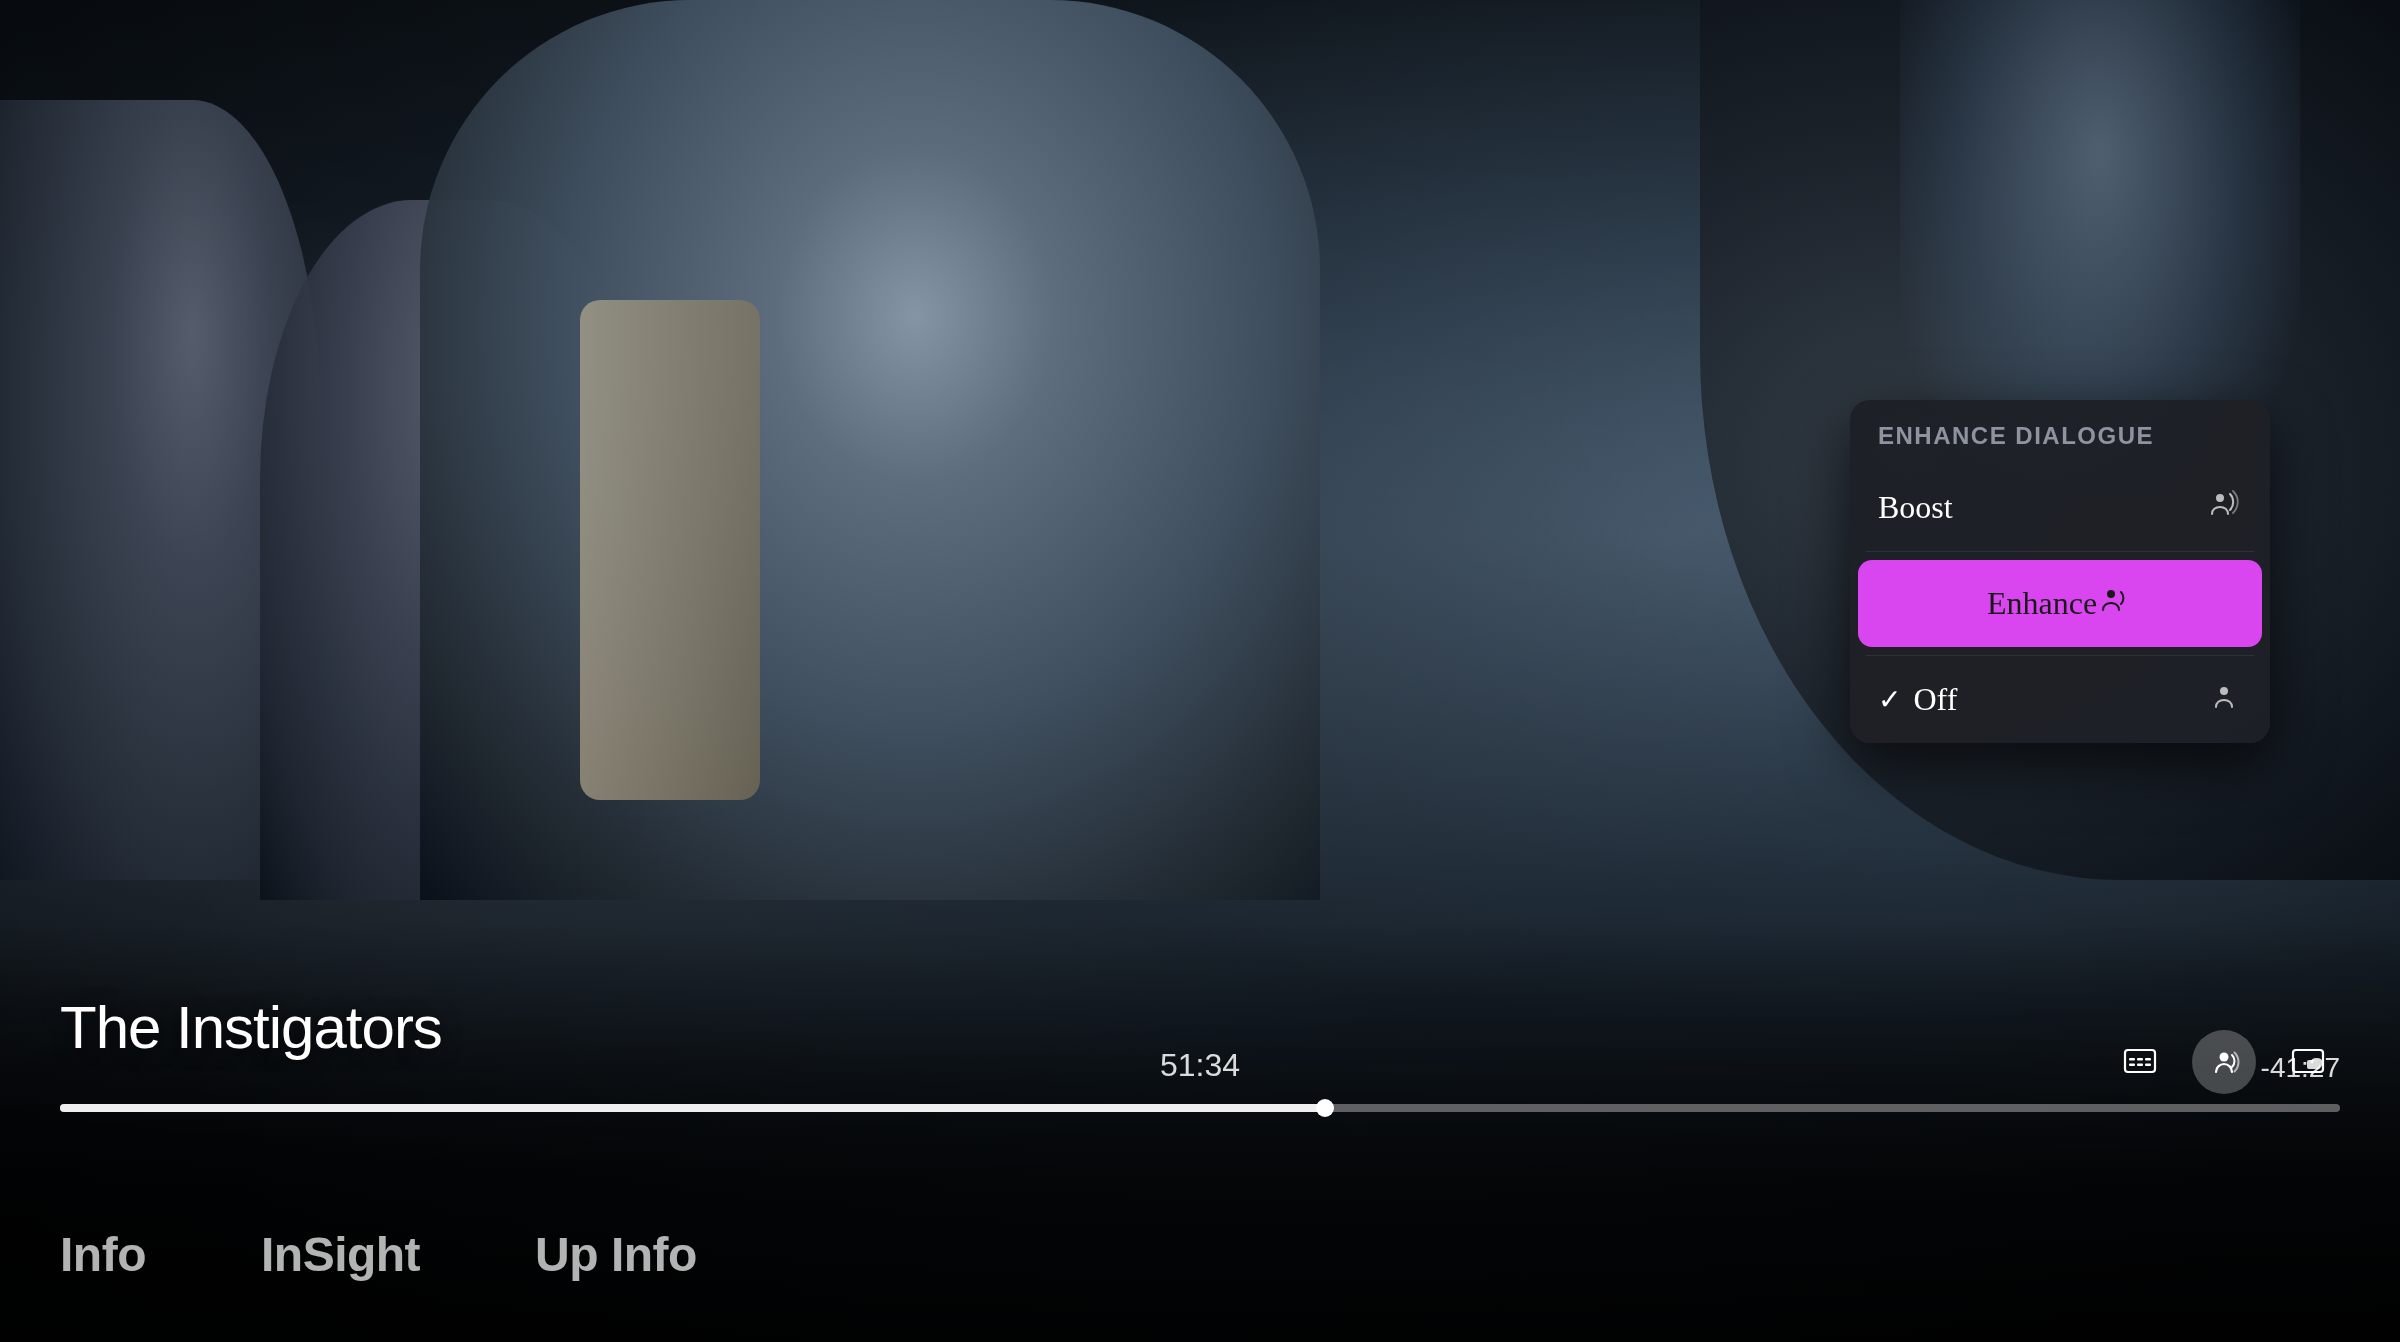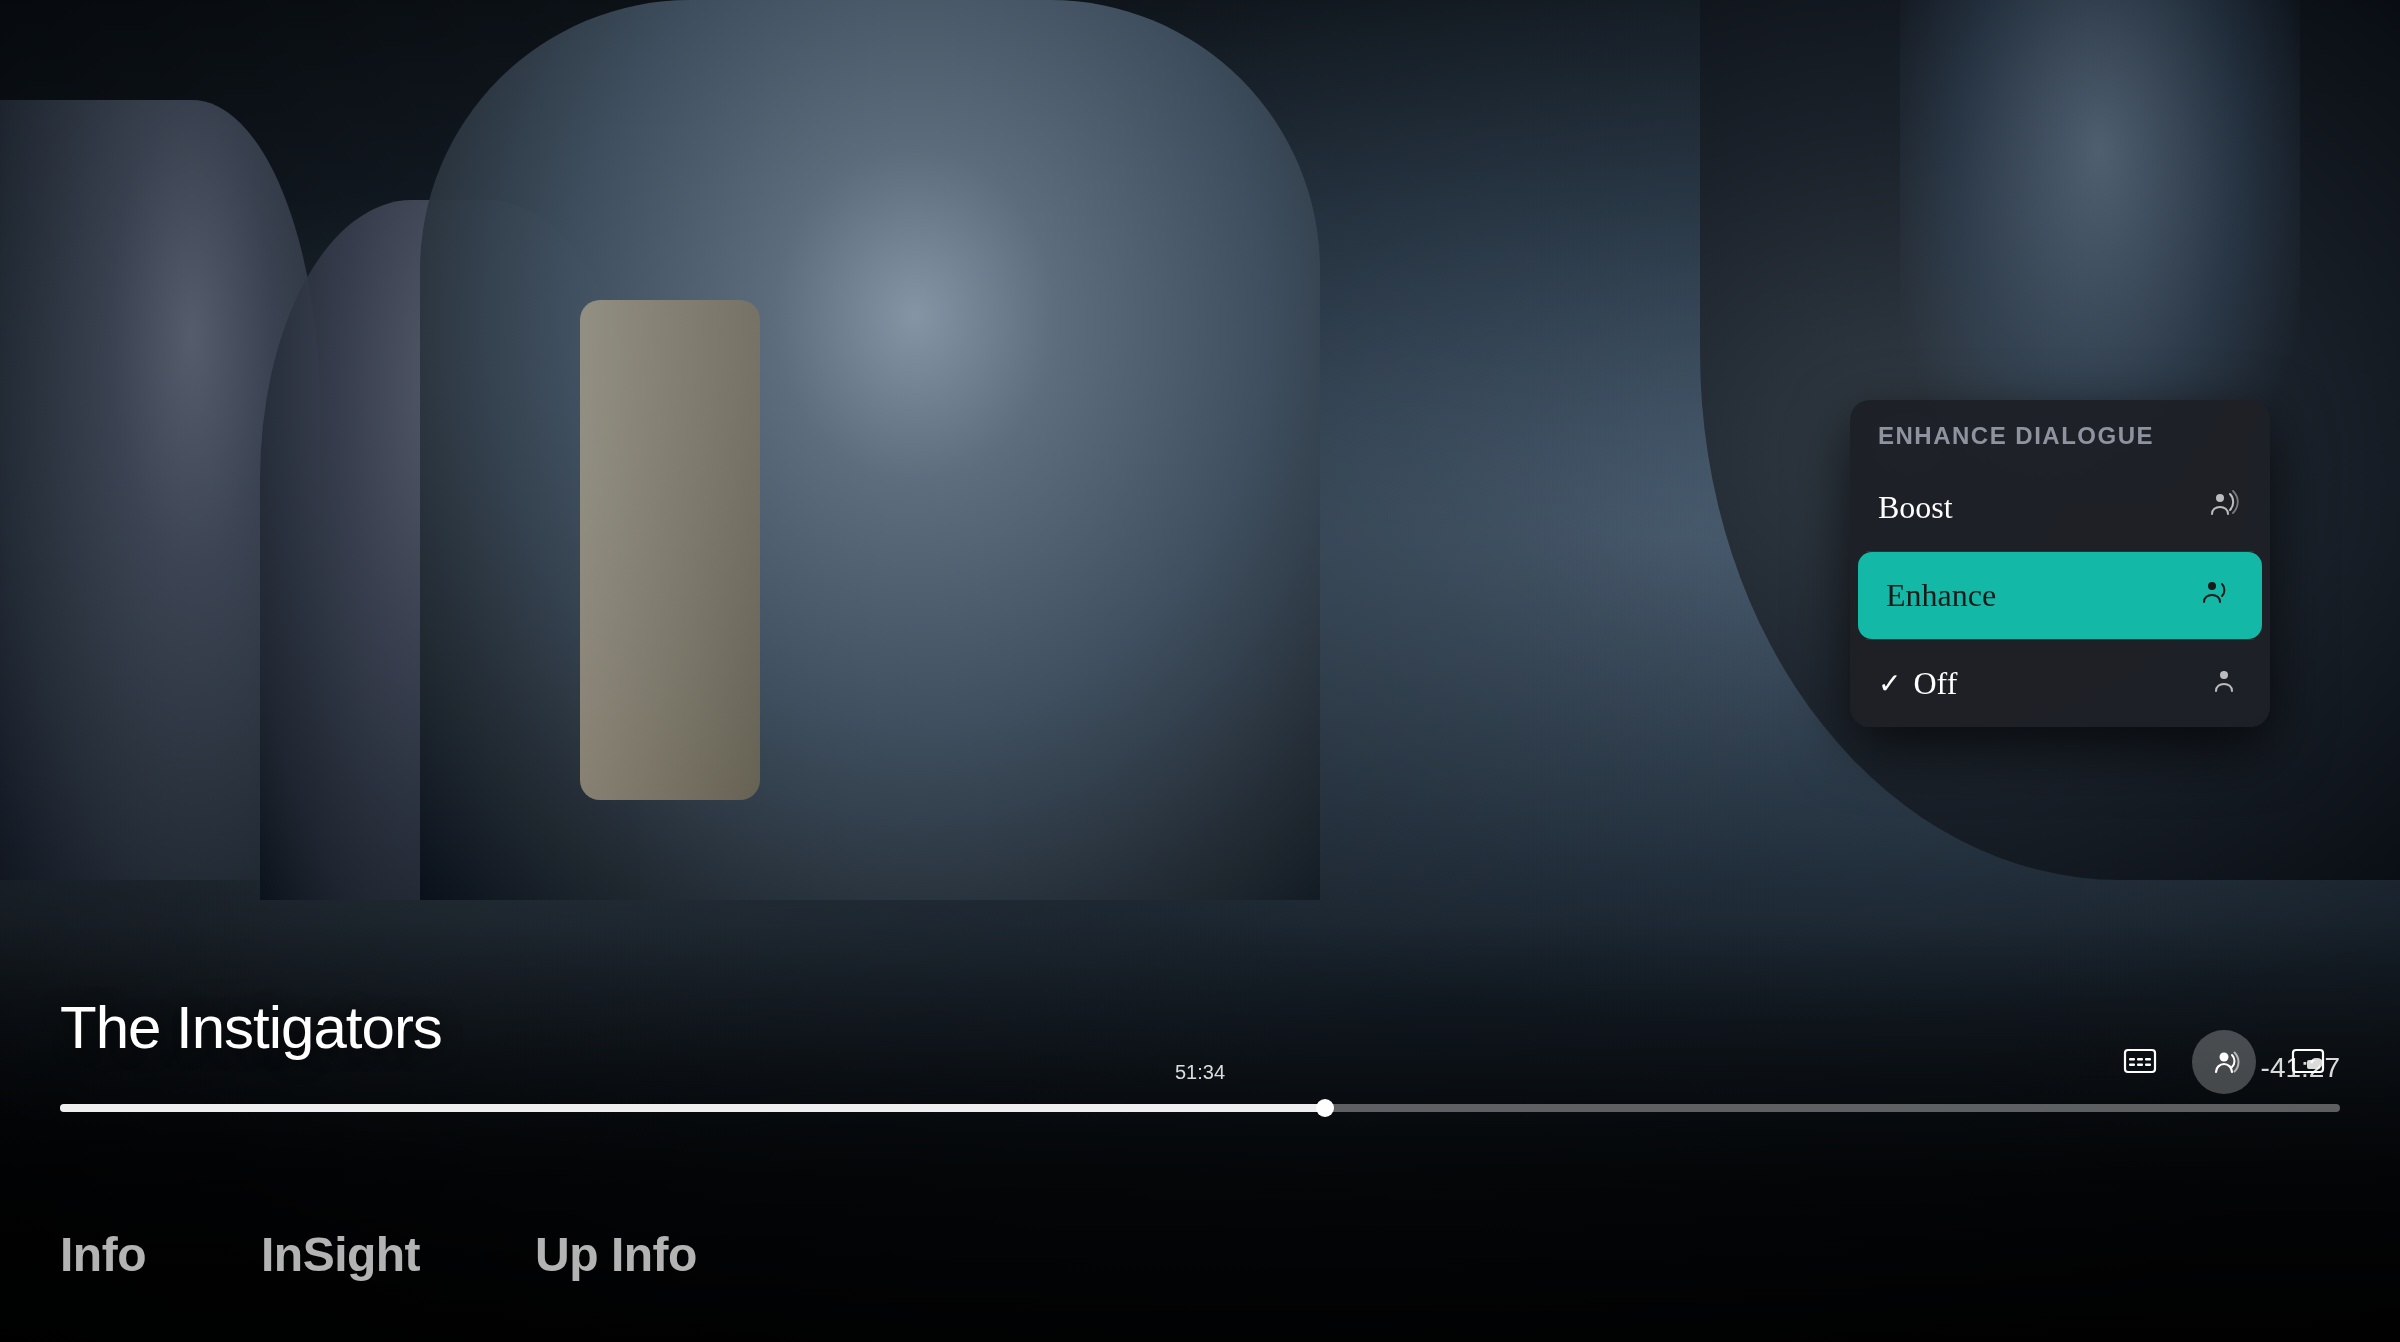--- a/index.html
+++ b/index.html
@@ -163,21 +163,21 @@
       background: #fff;
       border-radius: 50%;
     }
 
     .time-current {
       position: absolute;
       bottom: 258px;
       left: 50%;
       transform: translateX(-50%);
       color: rgba(255,255,255,0.85);
-      font-size: 20px;
+      font-size: 32px;
       font-weight: 500;
     }
 
     .time-remaining {
       position: absolute;
       bottom: 258px;
       right: 60px;
       color: rgba(255,255,255,0.85);
       font-size: 28px;
       font-weight: 500;
@@ -246,23 +246,24 @@
 
     .popup-item {
       display: flex;
       align-items: center;
       justify-content: space-between;
       padding: 22px 28px;
       cursor: pointer;
     }
 
     .popup-item.selected {
-      background: #14b8a6;
+      background: #d946ef;
       border-radius: 14px;
-      margin: 0 8px;
+      margin: 8px 8px;
+      justify-content: center;
     }
 
     .popup-item-text {
       font-size: 32px;
       font-weight: 500;
       color: #ffffff;
       font-family: Liberation Serif, serif;
     }
 
     .popup-item.selected .popup-item-text {

